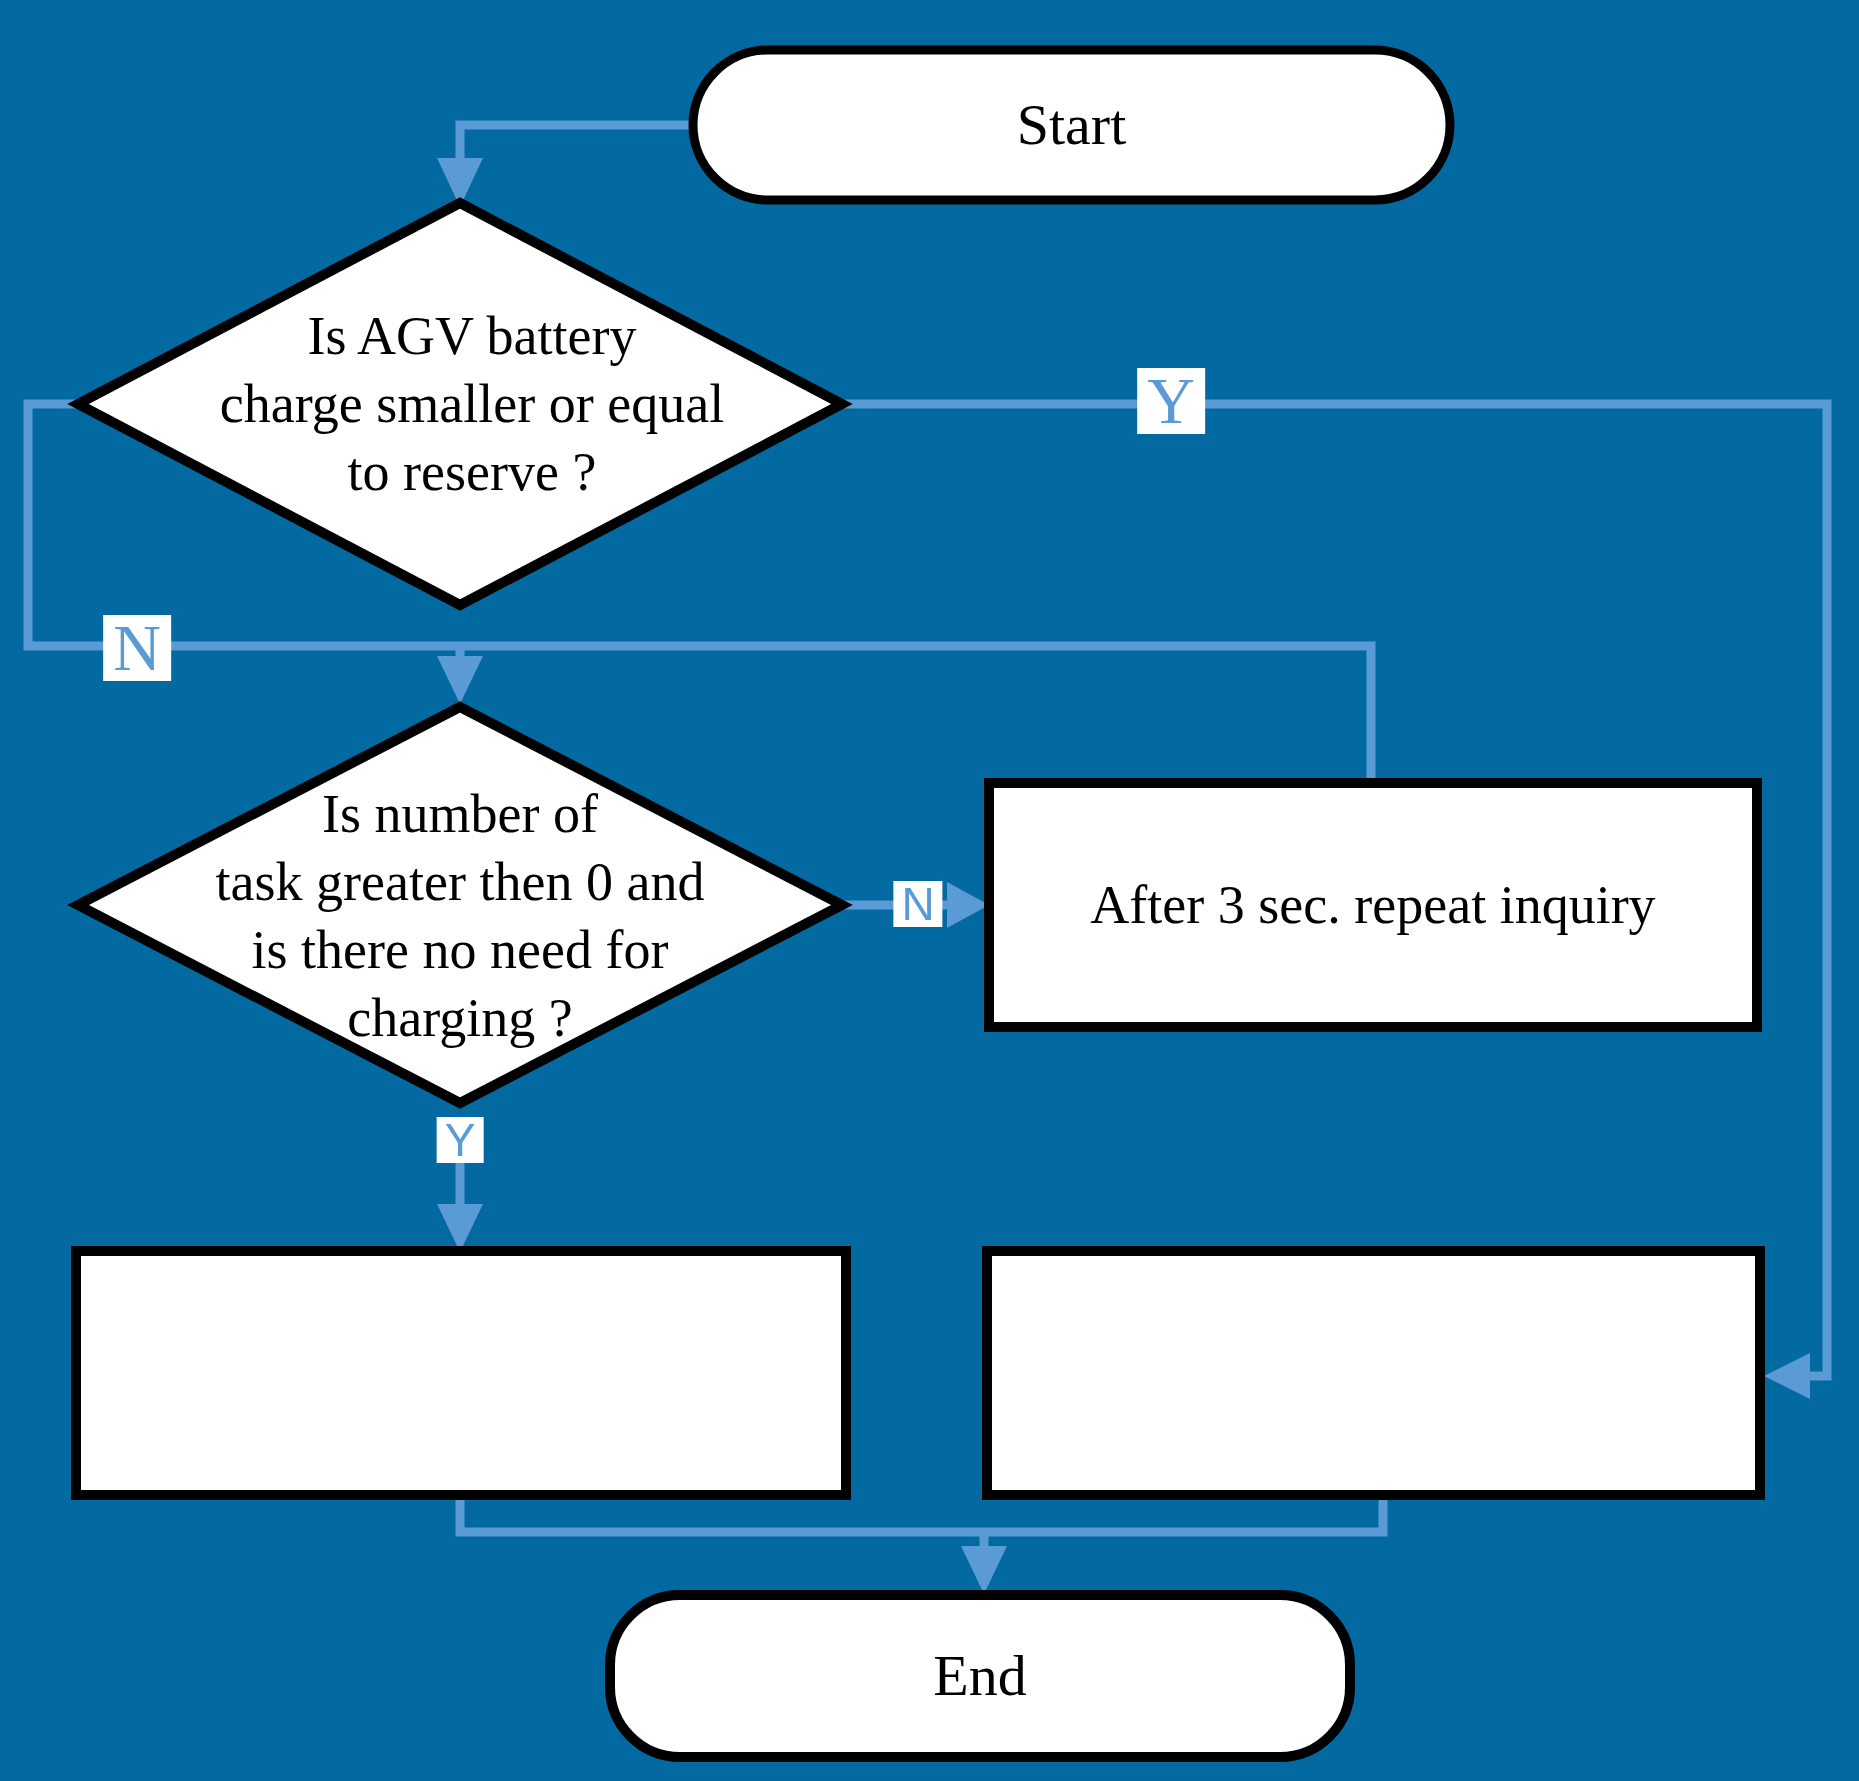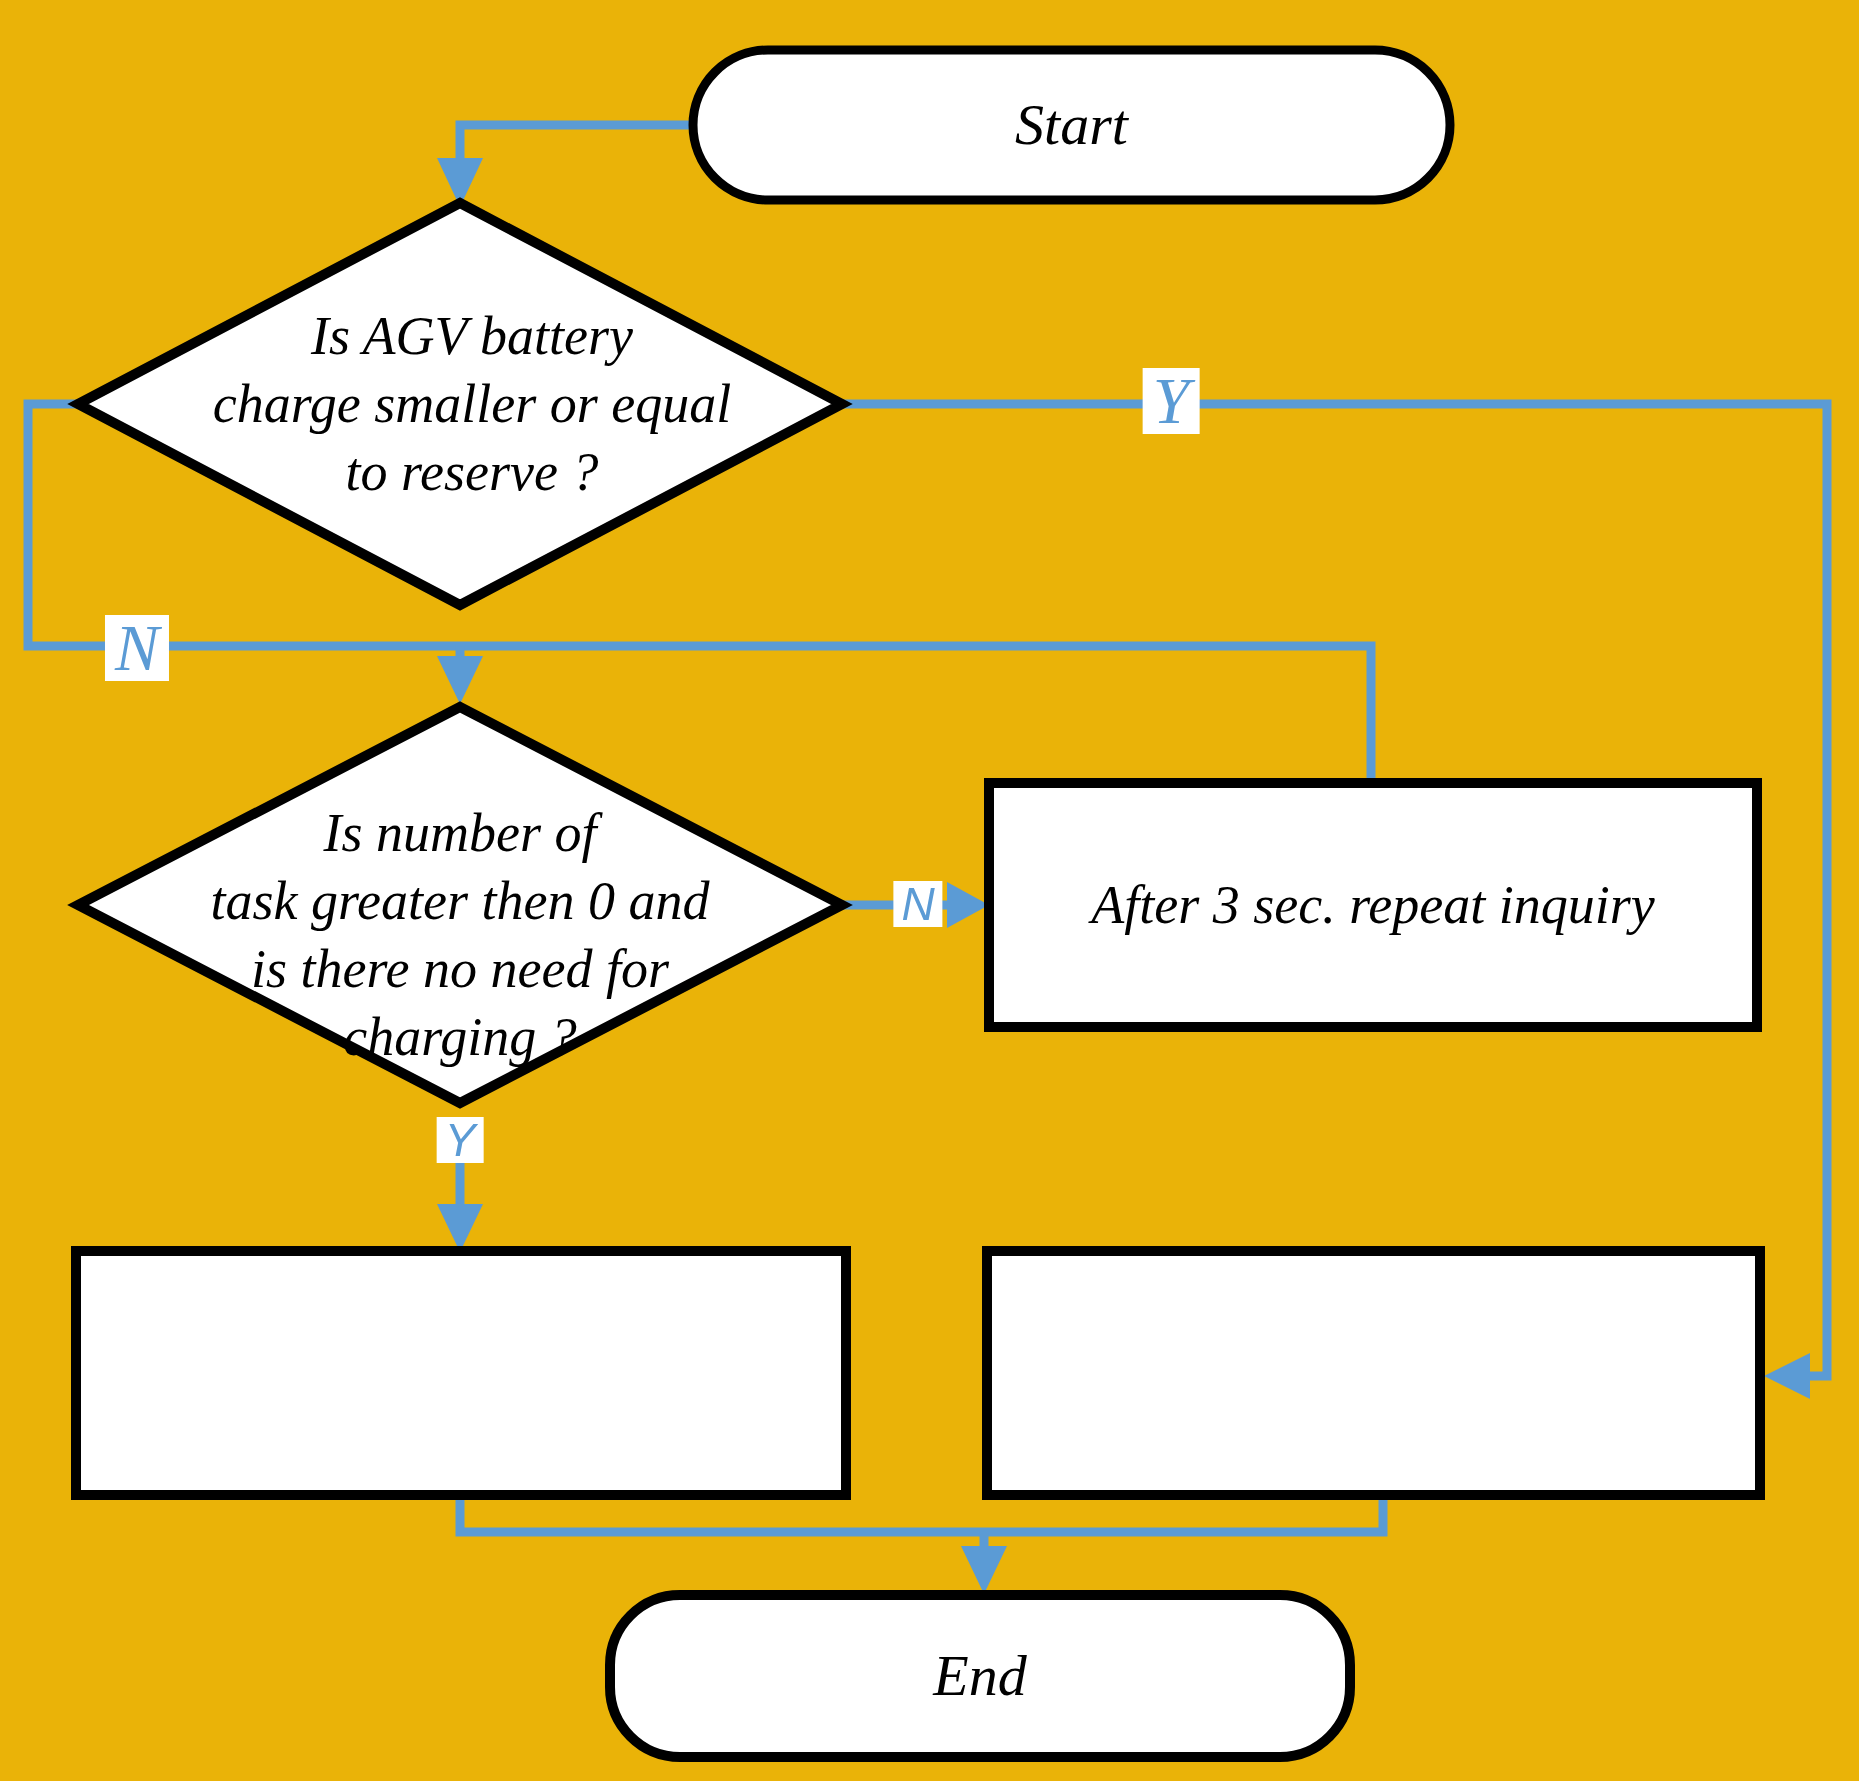--- a/index.html
+++ b/index.html
@@ -1,21 +1,20 @@
 <!DOCTYPE html>
 <html><head>
 <meta charset="utf-8">
 <style>
   html,body{margin:0;padding:0;background:#ffffff;}
   .canvas{
     position:relative;
     width:1859px;height:1781px;
-    background:#eab308;
+    background:#0369a1;
     font-family:"Liberation Serif","DejaVu Serif",serif;
-    font-style:italic;
   }
   .canvas svg{position:absolute;left:0;top:0;}
   .node-label{
     position:absolute;
     display:flex;align-items:center;justify-content:center;
     text-align:center;
     white-space:pre-line;
     color:#000;
     font-family:"Liberation Serif","DejaVu Serif",serif;
     pointer-events:none;
@@ -88,21 +87,21 @@
       <rect x="610" y="1595" width="740" height="162" rx="70" ry="70" stroke-width="10"></rect>
     </g>
   </svg>
 
   <div class="node-label lbl-terminator" style="left:693px;top:50px;width:757px;height:150px;">Start</div>
 
   <div class="node-label lbl-decision" style="left:90px;top:203px;width:764px;height:402px;text-align:center;">Is AGV battery
 charge smaller or equal
 to reserve ?</div>
 
-  <div class="node-label lbl-decision" style="left:78px;top:737px;width:764px;height:396px;">Is number of
+  <div class="node-label lbl-decision" style="left:78px;top:718px;width:764px;height:396px;">Is number of
 task greater then 0 and
 is there no need for
 charging ?</div>
 
   <div class="node-label lbl-process" style="left:989px;top:783px;width:768px;height:244px;">After 3 sec. repeat inquiry</div>
 
 
 
   <div class="node-label lbl-terminator" style="left:610px;top:1595px;width:740px;height:162px;">End</div>
 

